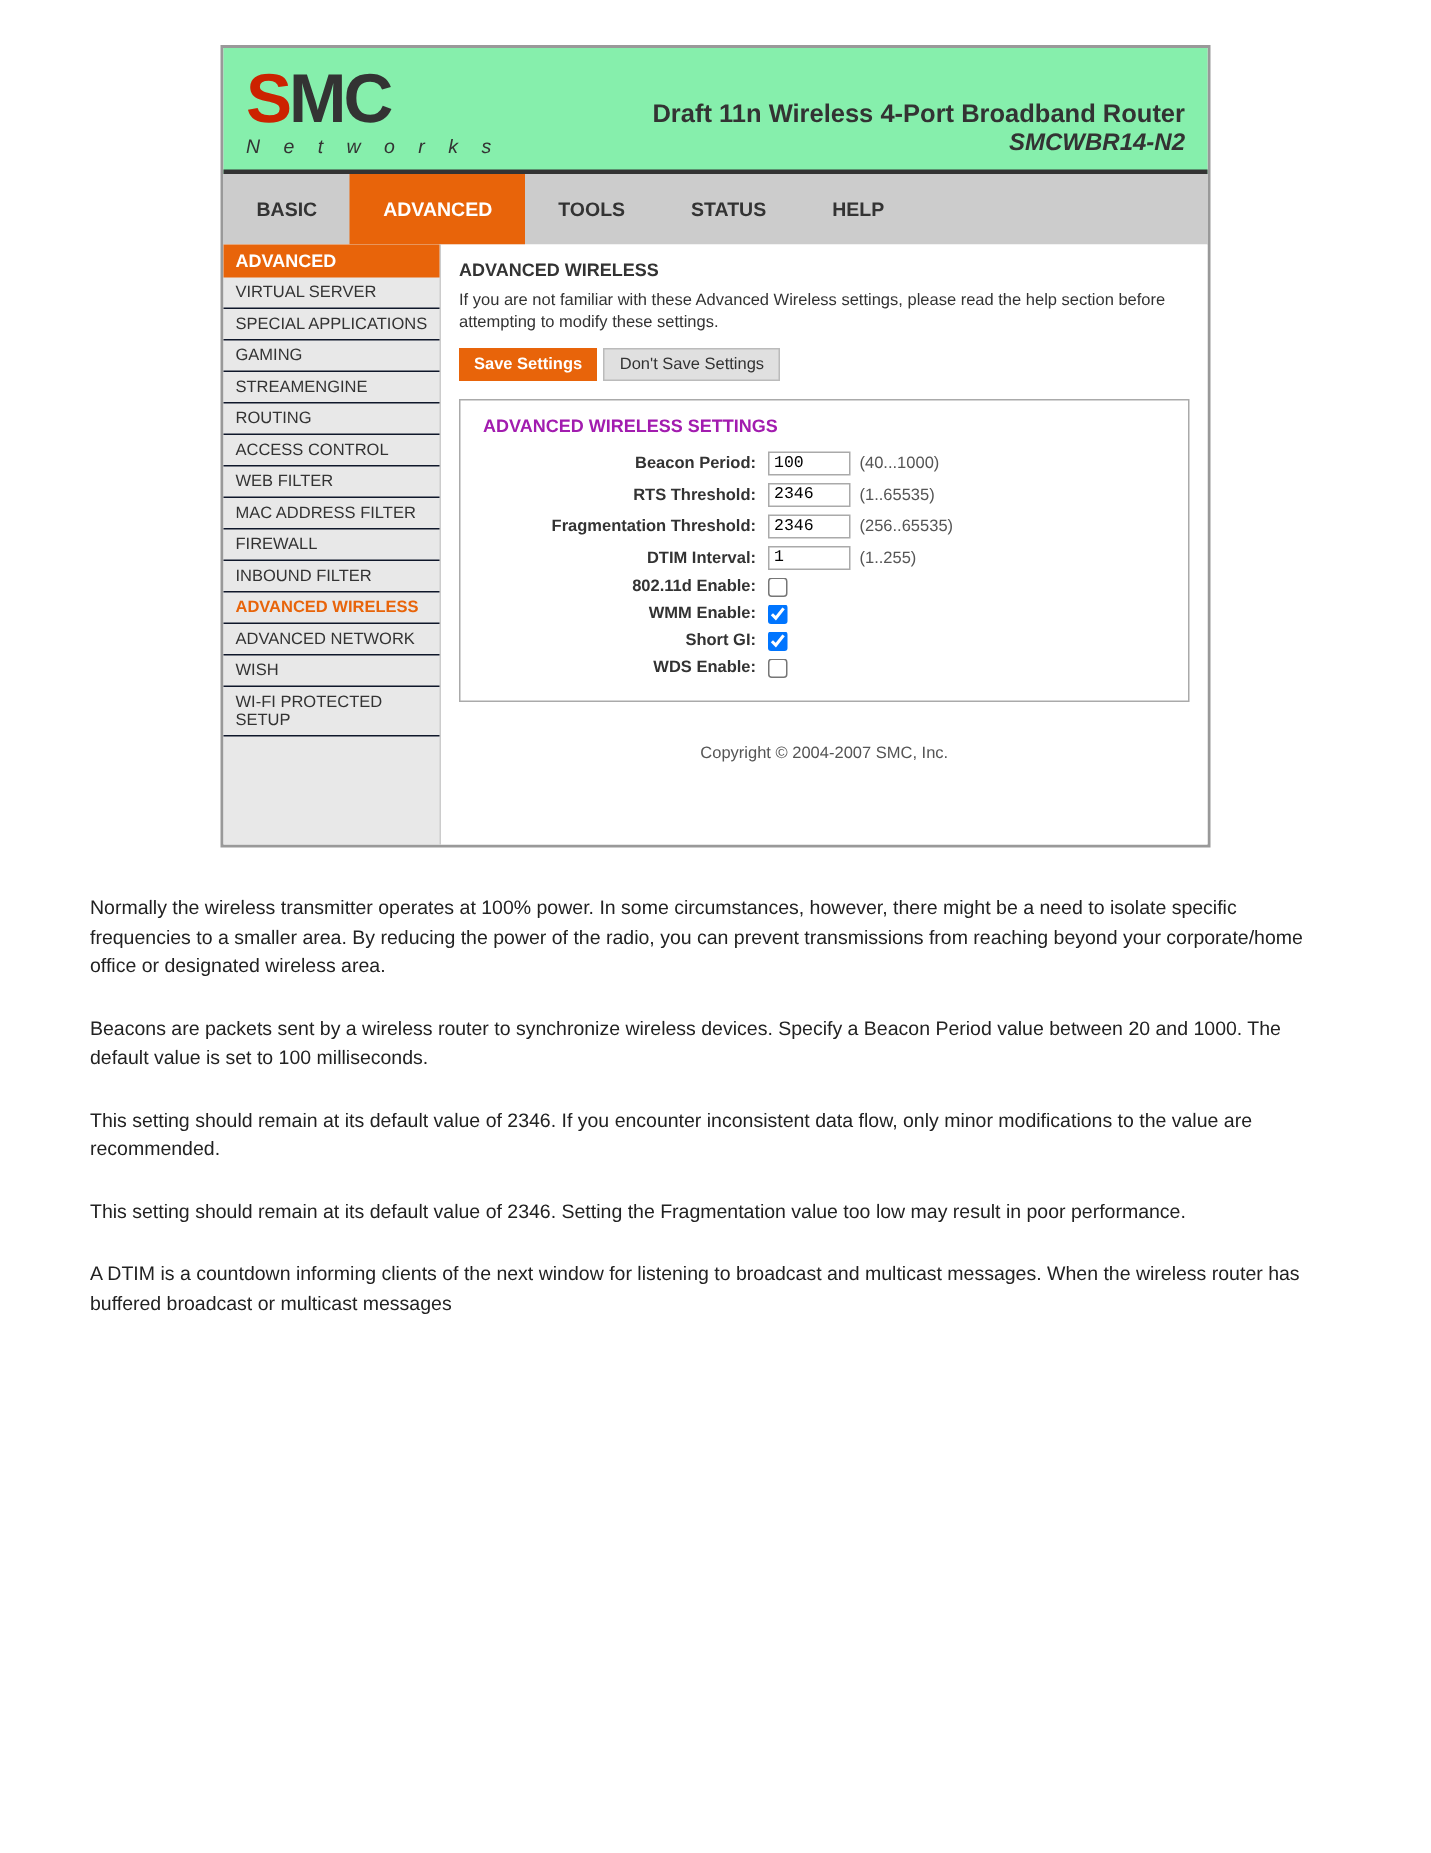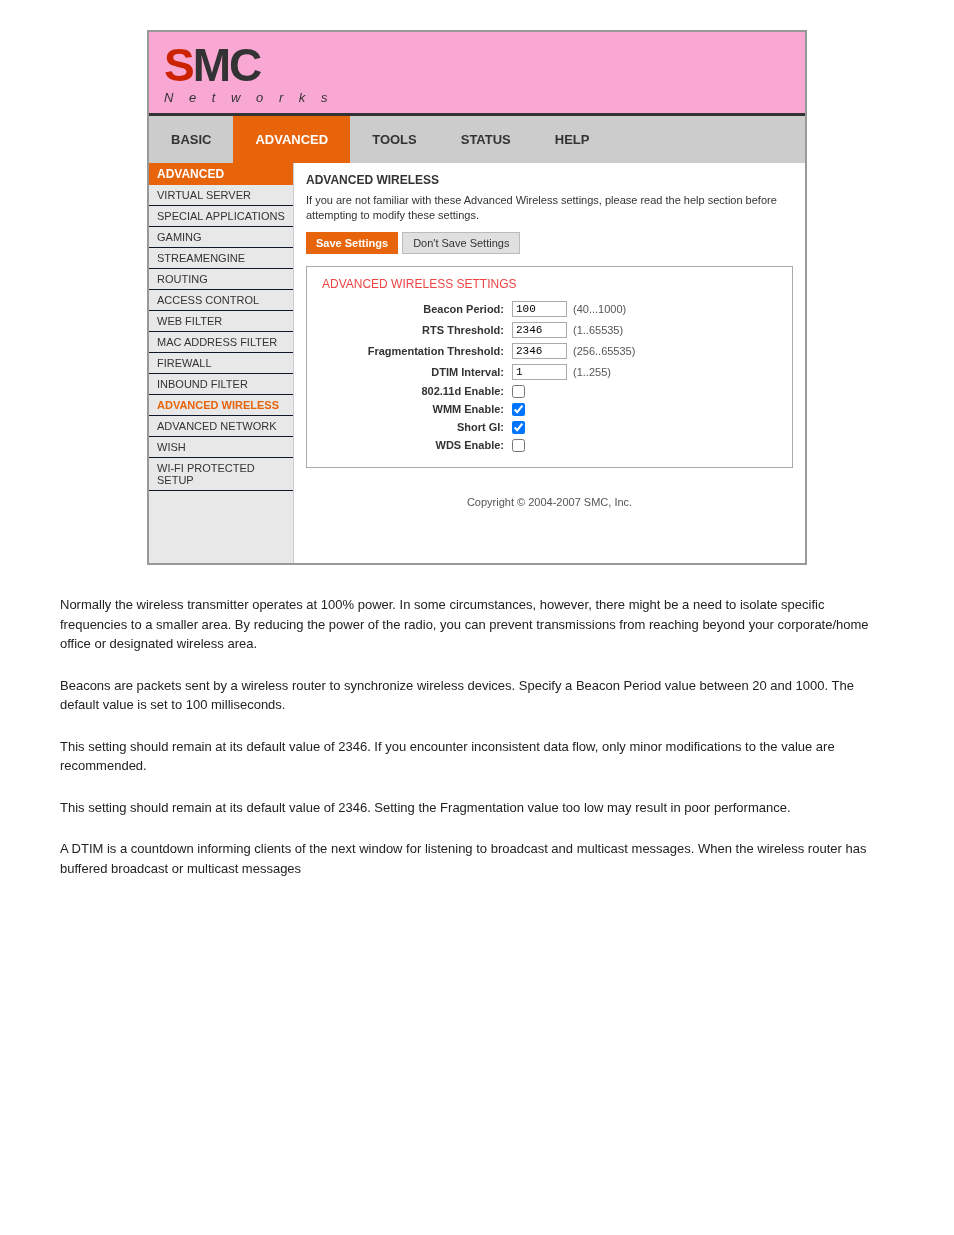--- a/index.html
+++ b/index.html
@@ -18,21 +18,21 @@
     
     .router-ui {
       border: 2px solid #999;
       background: #fff;
       width: 660px;
       margin: 0 auto 30px auto;
     }
 
     
     .router-header {
-      background: #f9a8d4;
+      background: #86efac;
       padding: 10px 15px 8px 15px;
       display: flex;
       align-items: flex-end;
       border-bottom: 3px solid #333;
     }
 
     .smc-logo {
       font-size: 46px;
       font-weight: 900;
       color: #333;
@@ -184,22 +184,22 @@
       cursor: pointer;
     }
 
     .settings-box {
       border: 1px solid #aaa;
       padding: 10px 15px;
     }
 
     .settings-title {
       font-size: 12px;
-      font-weight: normal;
-      color: #ef4444;
+      font-weight: bold;
+      color: #a21caf;
       text-transform: uppercase;
       margin-bottom: 10px;
     }
 
     .form-row {
       display: flex;
       align-items: center;
       margin-bottom: 5px;
     }
 
@@ -264,20 +264,24 @@
 <div class="page-wrapper">
 
   <div class="router-ui">
 
     <div class="router-header">
       <div class="smc-networks-block">
         <div class="smc-logo">
           <span class="s-letter">S</span><span>MC</span>
         </div>
         <div class="networks-text">N e t w o r k s</div>
+      </div>
+      <div class="header-title-block">
+        <div class="header-title">Draft 11n Wireless 4-Port Broadband Router</div>
+        <div class="header-model">SMCWBR14-N2</div>
       </div>
     </div>
 
     <div class="nav-bar">
       <div class="nav-item">BASIC</div>
       <div class="nav-item active">ADVANCED</div>
       <div class="nav-item">TOOLS</div>
       <div class="nav-item">STATUS</div>
       <div class="nav-item">HELP</div>
     </div>

